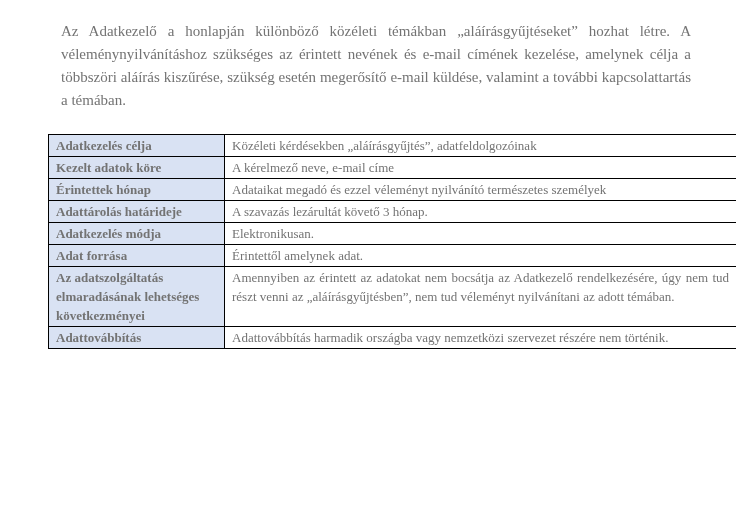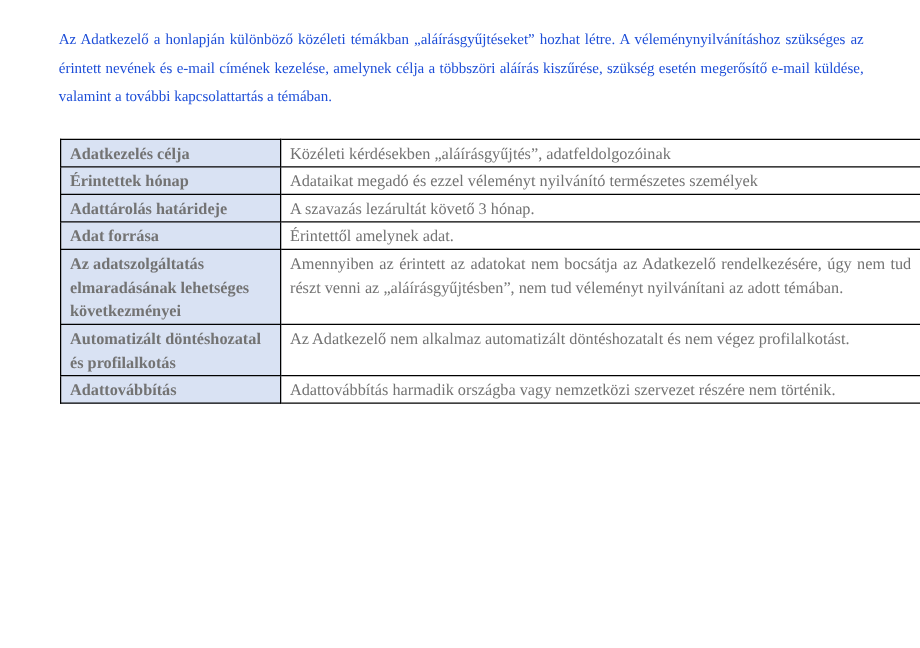--- a/index.html
+++ b/index.html
@@ -14,25 +14,25 @@
     font-family: "Liberation Serif", serif;
   }
   .page {
     box-sizing: border-box;
     width: 736px;
     height: 518px;
     padding: 20px 45px 0 47px;
     background: #ffffff;
   }
   .intro {
-    font-size: 12px;
+    font-size: 15px;
     line-height: 23px;
     text-align: justify;
-    color: #1d4ed8;
-    margin: 0 0 22px 0;
+    color: #737373;
+    margin: 0 0 22px 14px;
   }
   table.policy-table {
     border-collapse: collapse;
     table-layout: fixed;
     width: 689px;
     margin-left: 1px;
     color: #737373;
   }
   table.policy-table th,
   table.policy-table td {
@@ -60,38 +60,42 @@
   <p class="intro">Az Adatkezelő a honlapján különböző közéleti témákban „aláírásgyűjtéseket” hozhat létre. A véleménynyilvánításhoz szükséges az érintett nevének és e-mail címének kezelése, amelynek célja a többszöri aláírás kiszűrése, szükség esetén megerősítő e-mail küldése, valamint a további kapcsolattartás a témában.</p>
 
   <table class="policy-table">
     <tbody>
 
     <tr>
           <th>Adatkezelés célja</th>
           <td>Közéleti kérdésekben „aláírásgyűjtés”, adatfeldolgozóinak</td>
         </tr>
         <tr>
+          <th>Kezelt adatok köre</th>
+          <td>A kérelmező neve, e-mail címe</td>
+        </tr>
+        <tr>
           <th>Érintettek hónap</th>
           <td>Adataikat megadó és ezzel véleményt nyilvánító természetes személyek</td>
         </tr>
         <tr>
           <th>Adattárolás határideje</th>
           <td>A szavazás lezárultát követő 3 hónap.</td>
+        </tr>
+        <tr>
+          <th>Adatkezelés módja</th>
+          <td>Elektronikusan.</td>
         </tr>
         <tr>
           <th>Adat forrása</th>
           <td>Érintettől amelynek adat.</td>
         </tr>
         <tr>
           <th>Az adatszolgáltatás elmaradásának lehetséges következményei</th>
           <td>Amennyiben az érintett az adatokat nem bocsátja az Adatkezelő rendelkezésére, úgy nem tud részt venni az „aláírásgyűjtésben”, nem tud véleményt nyilvánítani az adott témában.</td>
         </tr>
         <tr>
-          <th>Automatizált döntéshozatal és profilalkotás</th>
-          <td>Az Adatkezelő nem alkalmaz automatizált döntéshozatalt és nem végez profilalkotást.</td>
-        </tr>
-        <tr>
           <th>Adattovábbítás</th>
           <td>Adattovábbítás harmadik országba vagy nemzetközi szervezet részére nem történik.</td>
         </tr>
       </tbody>
   </table>
 </div>
 
 </body></html>

